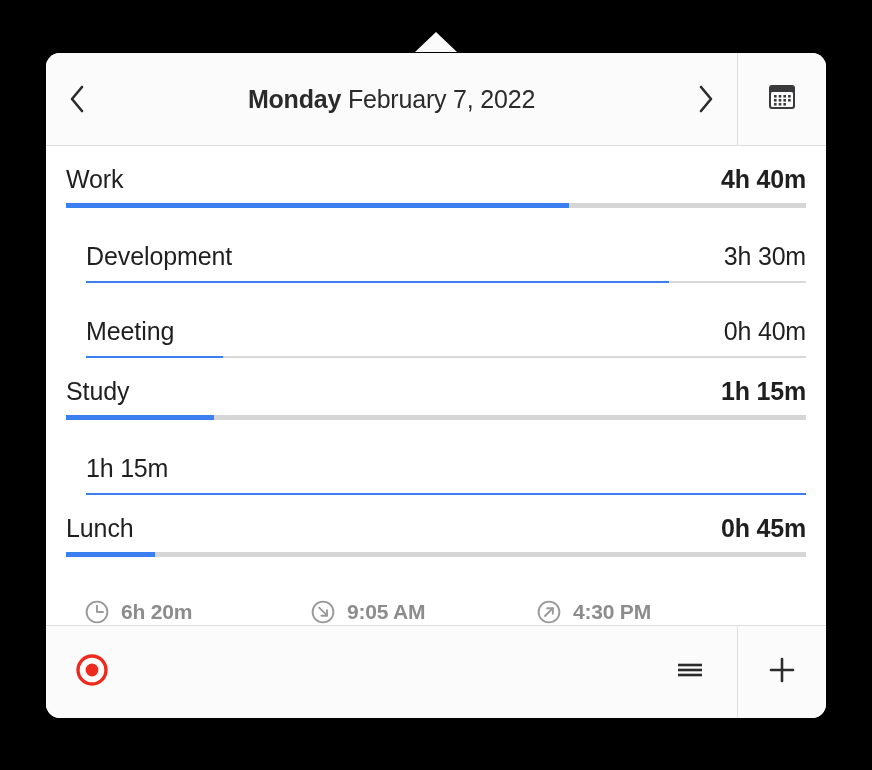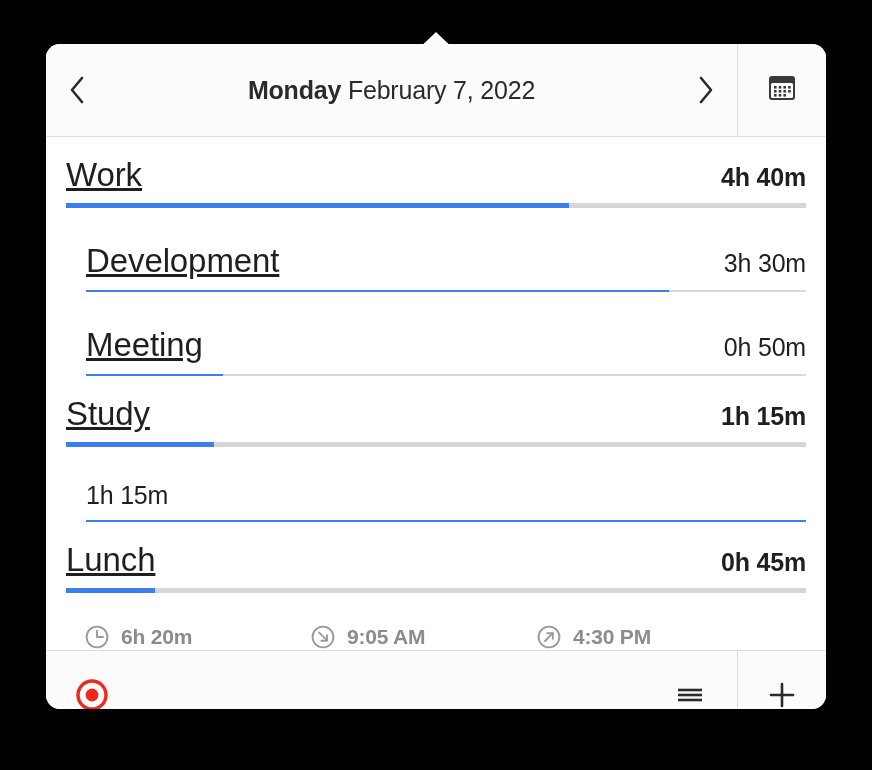--- a/index.html
+++ b/index.html
@@ -32,21 +32,21 @@
     margin-left: -21px;
     border-left: 21px solid transparent;
     border-right: 21px solid transparent;
     border-bottom: 20px solid #fbfbfb;
   }
 
   
   .panel {
     position: absolute;
     left: 46px;
-    top: 44px;
+    top: 53px;
     width: 780px;
     height: 665px;
     background: #ffffff;
     border-radius: 14px;
     overflow: hidden;
     display: flex;
     flex-direction: column;
   }
 
   
@@ -109,25 +109,24 @@
 
   .row {
     position: relative;
   }
   .row-label-line {
     display: flex;
     align-items: baseline;
     justify-content: space-between;
   }
   .row-name {
-    font-size: 33px;
+    font-size: 25px;
     color: #1f1f1f;
     letter-spacing: -0.1px;
     white-space: nowrap;
-    text-decoration: underline;
   }
   .row-duration {
     font-size: 25px;
     color: #1f1f1f;
     font-weight: bold;
     letter-spacing: -0.2px;
     white-space: nowrap;
   }
 
   
@@ -318,21 +317,21 @@
             <span class="row-name">Development</span>
             <span class="row-duration">3h 30m</span>
           </div>
           <div class="track">
             <div class="fill" style="width: 81%;"></div>
           </div>
         </div>
         <div class="row sub">
           <div class="row-label-line">
             <span class="row-name">Meeting</span>
-            <span class="row-duration">0h 50m</span>
+            <span class="row-duration">0h 40m</span>
           </div>
           <div class="track">
             <div class="fill" style="width: 19%;"></div>
           </div>
         </div>
         <div class="row category">
           <div class="row-label-line">
             <span class="row-name">Study</span>
             <span class="row-duration">1h 15m</span>
           </div>

